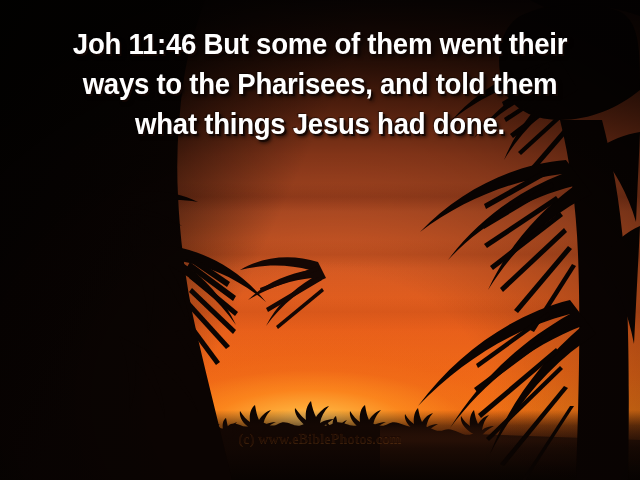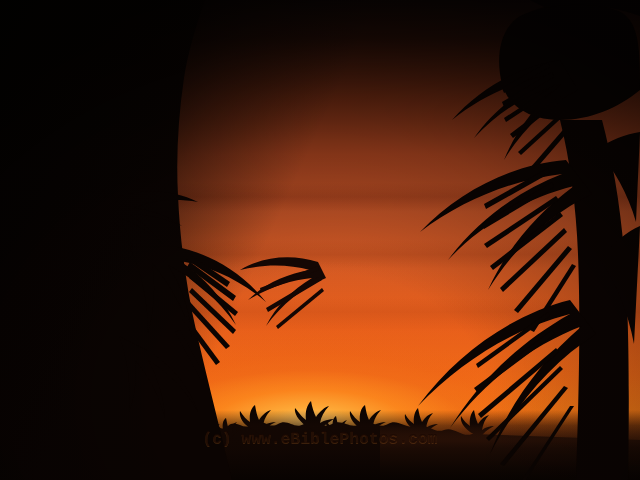--- a/index.html
+++ b/index.html
@@ -143,23 +143,23 @@
   #watermark {
     position: absolute;
     left: 0;
     top: 429px;
     width: 640px;
     text-align: center;
     z-index: 35;
     pointer-events: none;
   }
   #watermark span {
-    font-family: Liberation Mono, monospace;
+    font-family: Liberation Serif, serif;
     font-weight: bold;
-    font-size: 16px;
+    font-size: 14px;
     letter-spacing: 0.2px;
     color: rgba(26,8,3,0.72);
     text-shadow: 0 1px 0 rgba(255,150,50,0.18);
     margin-top: 20px;
   }
 </style>
 </head>
 <body>
 
 <div id="stage">
@@ -287,14 +287,19 @@
       <path d="M322,288 l-46,38 l2,3 l46,-38 z"></path>
     </g>
   </svg>
 
   <div class="layer" id="vignette"></div>
 
   <div id="watermark">
     <span>(c) www.eBiblePhotos.com</span>
   </div>
 
+  <div id="verse">
+    <span class="line">Joh 11:46 But some of them went their</span>
+    <span class="line">ways to the Pharisees, and told them</span>
+    <span class="line">what things Jesus had done.</span>
+  </div>
 
 </div>
 
 </body></html>

